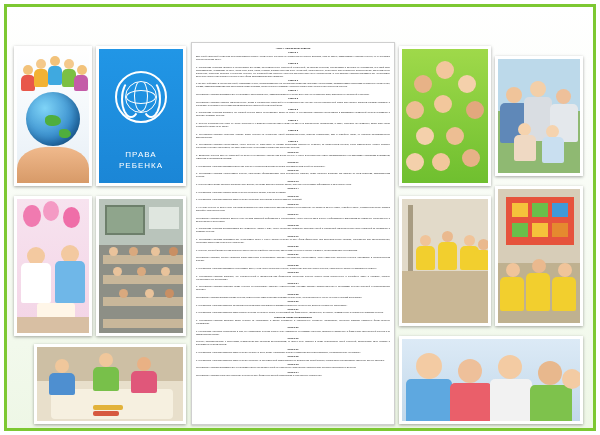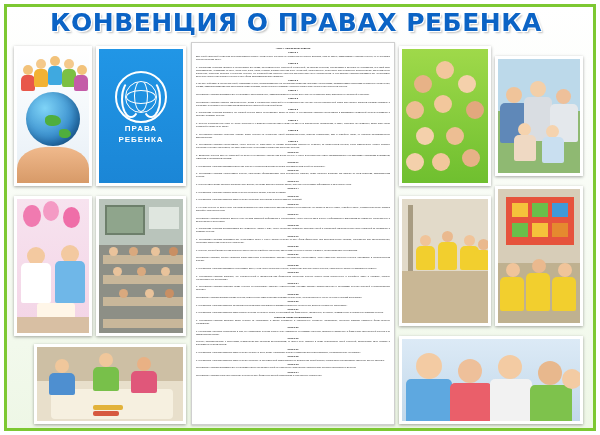--- a/index.html
+++ b/index.html
@@ -157,24 +157,25 @@
     left: 4px;
   }
   .unicef .emblem .branch-r {
     left: auto;
     right: 4px;
     border-right-color: #ffffff;
     border-left-color: transparent;
     border-top-color: transparent;
   }
   .unicef .ulabel {
+    margin-top: 26px;
     text-align: center;
     color: #ffffff;
     font-size: 8px;
-    font-weight: bold;
+    font-weight: normal;
     letter-spacing: 1px;
     line-height: 11px;
   }
 
   
   #photo-kids-globe .ph-inner { background: linear-gradient(180deg,#ffffff 0%, #f2f7fb 55%, #e6eef5 100%); }
   #photo-kids-globe .globe-ball {
     position:absolute; left:50%; top:52%; transform:translate(-50%,-50%);
     width:54px; height:54px; border-radius:50%;
     background: radial-gradient(circle at 35% 30%, #7fd4f7, #2a7fc4 70%, #17548c 100%);
@@ -208,21 +209,20 @@
 
   .blob { position:absolute; border-radius:50%; }
   .torso { position:absolute; border-radius:5px 5px 2px 2px; }
 </style>
 </head>
 <body>
 
 <div class="poster">
   <div class="frame"></div>
 
-  <div class="title">КОНВЕНЦИЯ О ПРАВАХ РЕБЕНКА</div>
 
   <div class="photo" id="photo-kids-globe" style="left:14px; top:46px; width:78px; height:140px;">
     <div class="ph-inner">
       <div class="blob" style="left:6px;  top:16px; width:10px; height:10px; background:#f2c27a;"></div>
       <div class="torso" style="left:4px;  top:26px; width:14px; height:16px; background:#e8574a;"></div>
       <div class="blob" style="left:19px; top:10px; width:10px; height:10px; background:#f4c98c;"></div>
       <div class="torso" style="left:17px; top:20px; width:14px; height:18px; background:#f2b233;"></div>
       <div class="blob" style="left:33px; top:7px;  width:10px; height:10px; background:#f2c27a;"></div>
       <div class="torso" style="left:31px; top:17px; width:14px; height:19px; background:#3fa9e0;"></div>
       <div class="blob" style="left:47px; top:10px; width:10px; height:10px; background:#f4c98c;"></div>

